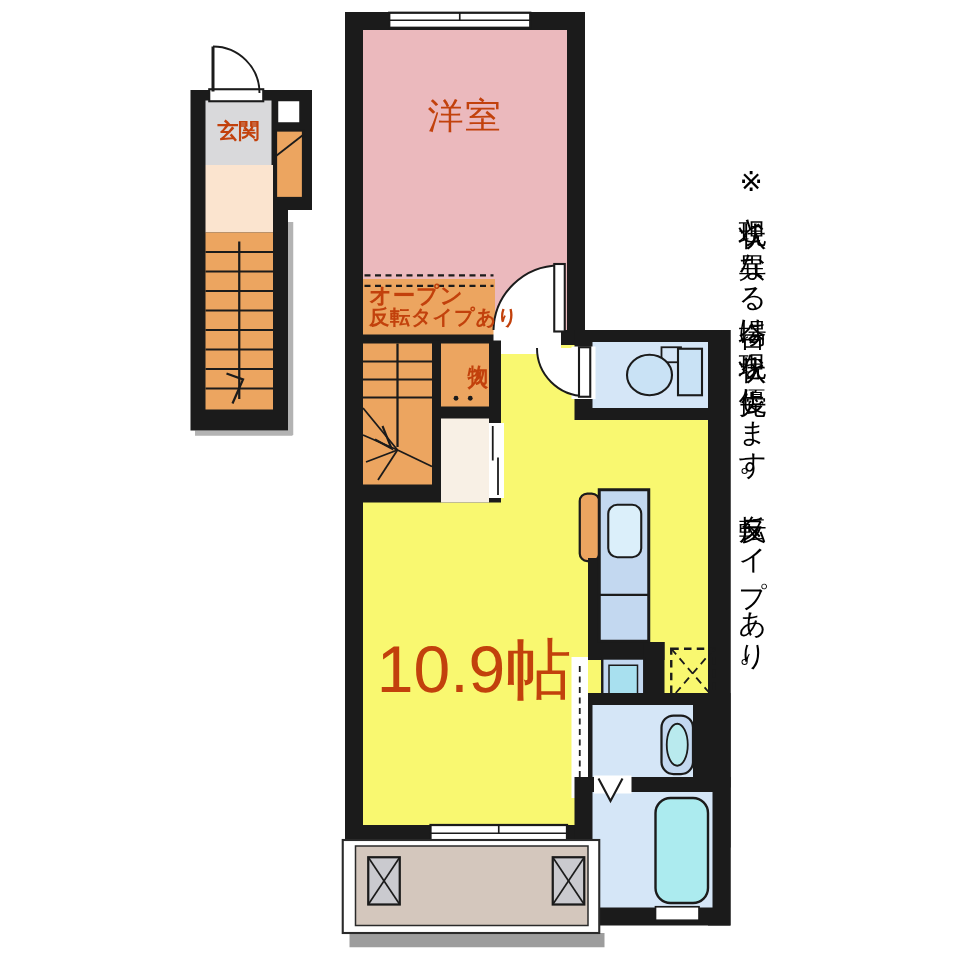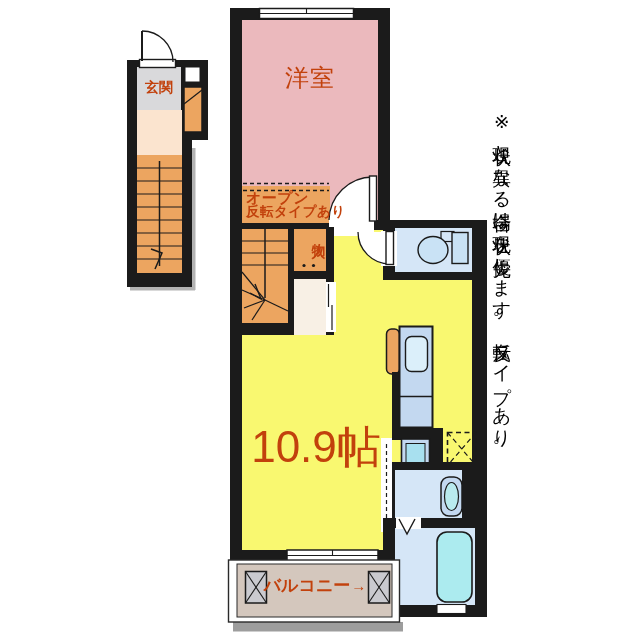--- a/index.html
+++ b/index.html
@@ -200,19 +200,15 @@
     </g>
   </g>
 </svg>
 
   <div class="lbl genkan center">玄関</div>
   <div class="lbl yoshitsu center">洋室</div>
   <div class="lbl closet1">オープン</div>
   <div class="lbl closet2">反転タイプあり</div>
   <div class="lbl mono">物入</div>
   <div class="lbl ldk-size center">10.9帖</div>
-  <div class="lbl balcony">
-    <span>バルコニー</span>
-      <span class="arr">→</span>
-  </div>
   <div class="lbl disclaimer">※現状と異なる場合は現状を優先します。反転タイプあり。</div>
 
 </div>
 
 </body></html>

